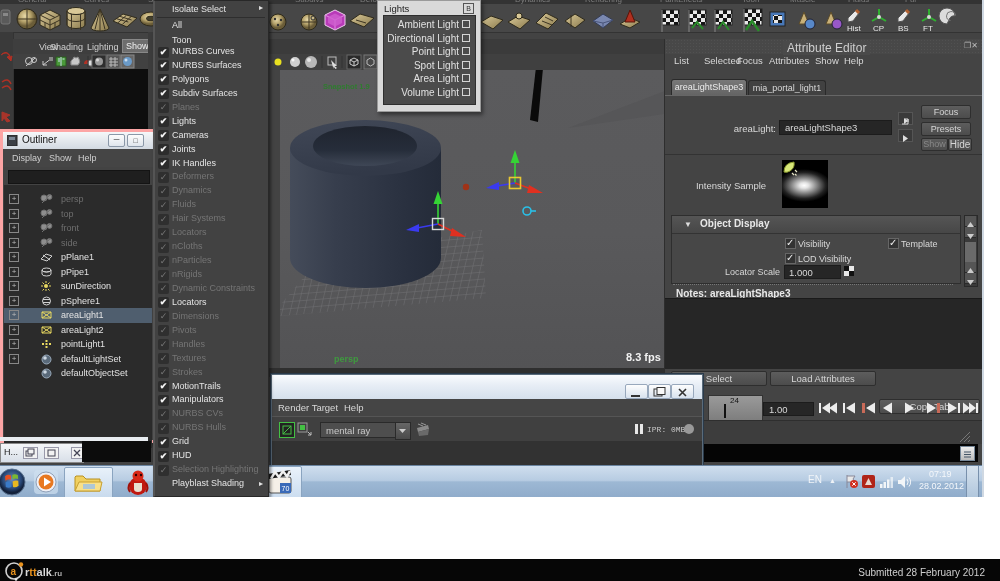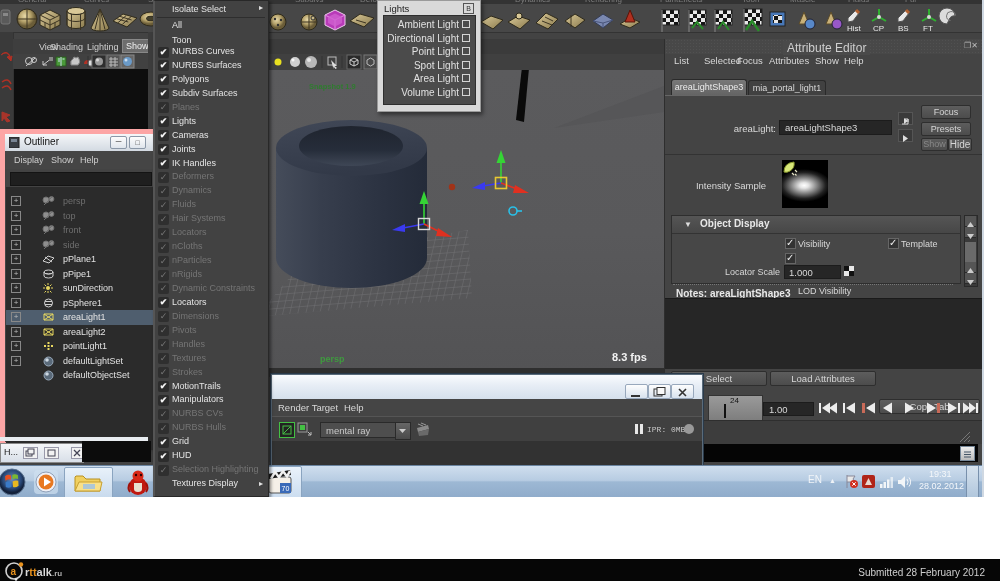--- a/index.html
+++ b/index.html
@@ -12,39 +12,39 @@
 #shelf{left:0;top:4px;width:982px;height:28px;background:#474747;border-bottom:1px solid #333;}
 
 #lstrip{left:0;top:32px;width:13px;height:430px;background:#3a3a3a;border-right:1px solid #333;}
 #panelbar{left:13px;top:39px;width:253px;height:15px;background:#3e3e3e;}
 #panelbar span{position:absolute;top:3px;font-size:9px;color:#cfcfcf;}
 #vpicons{left:13px;top:54px;width:253px;height:15px;background:#414141;}
 #blackvp{left:14px;top:69px;width:134px;height:372px;background:#0e0e0e;}
 
 #vpbar2{left:266px;top:39px;width:398px;height:16px;background:#3b3b3b;}
 #vpicons2{left:266px;top:54px;width:398px;height:16px;background:#404040;}
-#viewport{left:266px;top:70px;width:398px;height:298px;background:linear-gradient(180deg,#5b5b5d 0%,#59595b 55%,#535355 100%);}
+#viewport{left:280px;top:70px;width:398px;height:298px;background:linear-gradient(180deg,#5b5b5d 0%,#59595b 55%,#535355 100%);}
 #vpbottom{left:266px;top:368px;width:398px;height:94px;background:#3c3c3c;}
 
 #ae{left:664px;top:39px;width:318px;height:423px;background:#444;border-left:1px solid #2e2e2e;}
 .btn{position:absolute;background:linear-gradient(#5d5d5d,#4c4c4c);border:1px solid #2e2e2e;border-radius:2px;color:#d6d6d6;text-align:center;}
 .fld{position:absolute;background:#262626;border:1px solid #1c1c1c;color:#d8d8d8;font-size:9.5px;}
 .aeck{position:absolute;width:9px;height:9px;background:#333;border:1px solid #666;}
 .aeck:after{content:"\2713";position:absolute;left:0px;top:-2px;color:#eee;font-size:10px;}
 .sbtn{position:absolute;left:0;width:11px;height:10px;background:#555;border-bottom:1px solid #2a2a2a;}
 
 #showmenu{left:153px;top:0;width:113px;height:495px;background:#424242;border:1px solid #282828;border-left:2px solid #555;box-shadow:2px 2px 3px rgba(0,0,0,.45);}
 .mi{position:absolute;left:0;width:100%;height:14px;font-size:9px;color:#e4e4e4;}
 .mi .lb{position:absolute;left:17px;top:1px;}
 .mrow{position:relative;height:13.95px;font-size:9px;color:#e4e4e4;}
 .mrow .ck{position:absolute;left:3px;top:0.5px;width:11px;height:11px;background:#2c2c2c;border-radius:2px;color:#f4f4f4;font-size:9px;line-height:11px;text-align:center;font-weight:bold;}
 .mrow .lb{position:absolute;left:17px;top:0px;}
 .mrow.dd .ck{color:#787878;background:#2f2f2f;font-weight:normal;}
 .mrow.dd .lb{color:#757575;}
-#outliner{left:0px;top:129px;width:151px;height:308px;background:#434343;border:5px solid #fca5a5;box-shadow:2px 2px 4px rgba(0,0,0,.4);}
+#outliner{left:0px;top:129px;width:151px;height:308px;background:#434343;border:3px solid #fca5a5;box-shadow:2px 2px 4px rgba(0,0,0,.4);}
 .orow{position:absolute;left:0;width:100%;height:14.5px;}
 .orow.sel{background:#4f5e6e;}
 .oplus{position:absolute;left:5px;top:2px;width:8px;height:8px;border:1px solid #888;color:#bbb;font-size:8px;line-height:8px;text-align:center;}
 .oic{position:absolute;left:36px;top:2px;}
 .olb{position:absolute;left:57px;top:2px;font-size:9px;color:#e2e2e2;}
 .dimr .olb{color:#6e6e6e;}
 .dimr svg *{stroke:#707070;}
 #lightswin{left:377px;top:0px;width:102px;height:110px;background:#d9d9d9;border:1px solid #9a9a9a;box-shadow:2px 3px 4px rgba(0,0,0,.45);}
 #renderwin{left:271px;top:374px;width:430px;height:92px;background:#434343;border:1px solid #5a6b7a;box-shadow:0 0 0 1px #2a3a4a;}
 #taskbar{left:0;top:465px;width:982px;height:32px;background:linear-gradient(#cfdeee 0%,#b7cce2 45%,#9db8d4 50%,#8fabca 100%);border-top:1px solid #6a84a0;}
@@ -468,21 +468,21 @@
     <div style="position:absolute;left:6px;top:176px;width:288px;height:67px;border:1px solid #2e2e2e;background:#474747;">
       <div style="position:absolute;left:0;top:0;width:100%;height:17px;background:linear-gradient(#555,#474747);border-bottom:1px solid #333;">
         <span style="position:absolute;left:12px;top:4px;font-size:8px;color:#ddd;">▼</span>
         <span style="position:absolute;left:28px;top:2px;font-size:10px;font-weight:bold;color:#e8e8e8;">Object Display</span>
       </div>
       <span class="aeck" style="left:113px;top:22px;"></span>
           <span class="tx" style="position:absolute;left:126px;top:23px;font-size:9px;">Visibility</span>
       <span class="aeck" style="left:216px;top:22px;"></span>
           <span class="tx" style="position:absolute;left:229px;top:23px;font-size:9px;">Template</span>
       <span class="aeck" style="left:113px;top:37px;"></span>
-          <span class="tx" style="position:absolute;left:126px;top:38px;font-size:9px;margin-top:32px;">LOD Visibility</span>
+          <span class="tx" style="position:absolute;left:126px;top:38px;font-size:9px;">LOD Visibility</span>
       <span class="tx" style="position:absolute;left:46px;top:51px;width:62px;text-align:right;font-size:9px;">Locator Scale</span>
       <div class="fld" style="left:112px;top:49px;width:55px;height:12px;">
             <span style="position:absolute;left:4px;top:1px;">1.000</span>
           </div>
       <svg width="10" height="10" style="position:absolute;left:172px;top:50px;">
             <rect width="10" height="10" fill="#e8e8e8"></rect>
             <rect width="5" height="5" fill="#111"></rect>
             <rect x="5" y="5" width="5" height="5" fill="#111"></rect>
           </svg>
     </div>
@@ -798,21 +798,21 @@
     <svg width="15" height="14" style="position:absolute;left:879px;top:9px;">
           <rect x="1" y="9" width="2.5" height="4" fill="#f2f5f8"></rect>
           <rect x="4.5" y="7" width="2.5" height="6" fill="#f2f5f8"></rect>
           <rect x="8" y="4.5" width="2.5" height="8.5" fill="#f2f5f8"></rect>
           <rect x="11.5" y="2" width="2.5" height="11" fill="#f2f5f8" opacity=".75"></rect>
         </svg>
     <svg width="14" height="14" style="position:absolute;left:897px;top:9px;">
           <path d="M1 5 h3 l4 -4 v12 l-4 -4 h-3 Z" fill="#f2f5f8"></path>
           <path d="M10 4 a5 5 0 0 1 0 6 M12 2.5 a7.5 7.5 0 0 1 0 9" stroke="#f2f5f8" fill="none"></path>
         </svg>
-    <span style="position:absolute;left:929px;top:3px;font-size:9px;color:#f4f7fa;">19:31</span>
+    <span style="position:absolute;left:929px;top:3px;font-size:9px;color:#f4f7fa;">07:19</span>
     <span style="position:absolute;left:919px;top:15px;font-size:9px;color:#f4f7fa;">28.02.2012</span>
     <div style="position:absolute;left:966px;top:0;width:11px;height:32px;background:linear-gradient(#d6e2ee,#b0c6dc);border-left:1px solid #7890ac;border-right:1px solid #7890ac;"></div>
   </div>
   <div class="ab" id="lightswin">
     <div style="position:absolute;left:6px;top:2px;color:#1d1d1d;font-size:9.5px;">Lights</div>
     <div style="position:absolute;right:6px;top:2px;width:9px;height:9px;border:1px solid #555;font-size:7px;color:#333;text-align:center;line-height:9px;">B</div>
     <div style="position:absolute;left:5px;top:14px;right:4px;bottom:6px;background:#4b4b4b;border:1px solid #2f2f2f;">
       <div style="position:absolute;right:16px;top:2px;color:#e0e0e0;font-size:10px;text-align:right;line-height:13.6px;">Ambient Light<br>Directional Light<br>Point Light<br>Spot Light<br>Area Light<br>Volume Light</div>
       <div style="position:absolute;right:5px;top:4px;">
             <div style="width:6px;height:6px;border:1px solid #d4d4d4;margin-bottom:5.6px;"></div>
@@ -955,21 +955,21 @@
           </div>
       <div class="mrow">
             <span class="ck">✔</span>
             <span class="lb">HUD</span>
           </div>
       <div class="mrow dd">
             <span class="ck">✓</span>
             <span class="lb">Selection Highlighting</span>
           </div>
       <div class="mrow pbd">
-            <span class="lb">Textures Display</span>
+            <span class="lb">Playblast Shading</span>
             <span style="position:absolute;right:5px;top:1px;font-size:8px;color:#e4e4e4;">▸</span>
           </div>
     </div>
   </div>
   </div>
 </div>
 <div id="footer">
   <svg width="90" height="22" style="position:absolute;left:4px;top:1px;">
     <circle cx="10" cy="11" r="8" fill="none" stroke="#d0d0d0" stroke-width="1.6"></circle>
     <text x="6.5" y="15" font-size="10" fill="#e8921e" font-family="Liberation Sans" font-weight="bold">a</text>

